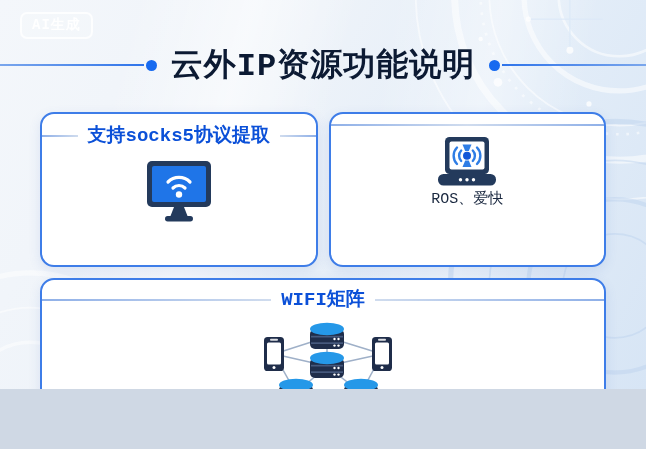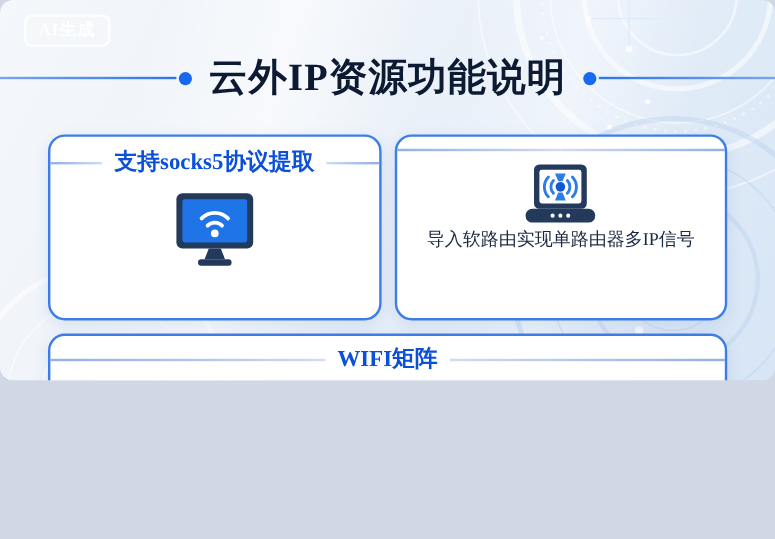--- a/index.html
+++ b/index.html
@@ -1,20 +1,19 @@
 <!DOCTYPE html>
 <html><head>
 <meta charset="utf-8">
 <style>
   html,body{margin:0;padding:0;background:#cfd8e4;}
   .canvas{
-    position:relative;width:646px;height:317px;margin:0 auto;overflow:hidden;
-    font-family:Liberation Serif, serif;
+    position:relative;width:646px;height:389px;margin:0 auto;overflow:hidden;
+    font-family:Liberation Mono, monospace;
     background:linear-gradient(118deg,#f4f7fb 0%,#eef3f9 38%,#e3edf8 68%,#d7e5f5 100%);
-    border-radius:11px;
   }
   .canvas::before{
     content:"";position:absolute;inset:0;pointer-events:none;
     background:
       linear-gradient(105deg,rgba(255,255,255,0) 18%,rgba(255,255,255,.55) 34%,rgba(255,255,255,0) 48%),
       linear-gradient(100deg,rgba(255,255,255,0) 55%,rgba(255,255,255,.4) 70%,rgba(255,255,255,0) 84%);
   }
   .bg-pattern{position:absolute;inset:0;width:100%;height:100%;pointer-events:none;}
 
   
@@ -161,21 +160,21 @@
           <path d="M41.8 14.5 A7.6 7.6 0 0 1 41.8 25"></path>
           <path d="M46 11.5 A11.8 11.8 0 0 1 46 28"></path>
         </g>
         <rect x="7" y="38" width="58" height="11.5" rx="5.5" fill="#233a5c"></rect>
         <g fill="#ffffff">
           <circle cx="29.5" cy="43.7" r="1.7"></circle>
           <circle cx="36" cy="43.7" r="1.7"></circle>
           <circle cx="42.5" cy="43.7" r="1.7"></circle>
         </g>
       </svg>
-      <p class="desc-l2tp-2">导入软路由实现单路由器多IP信号</p>
+      <p class="desc-l2tp-1">ROS、爱快</p>
     </section>
 
   </div>
 
   <section class="card card-wide">
     <div class="card-title-row">
       <span class="hline left"></span>
       <h2>WIFI矩阵</h2>
       <span class="hline right"></span>
     </div>

